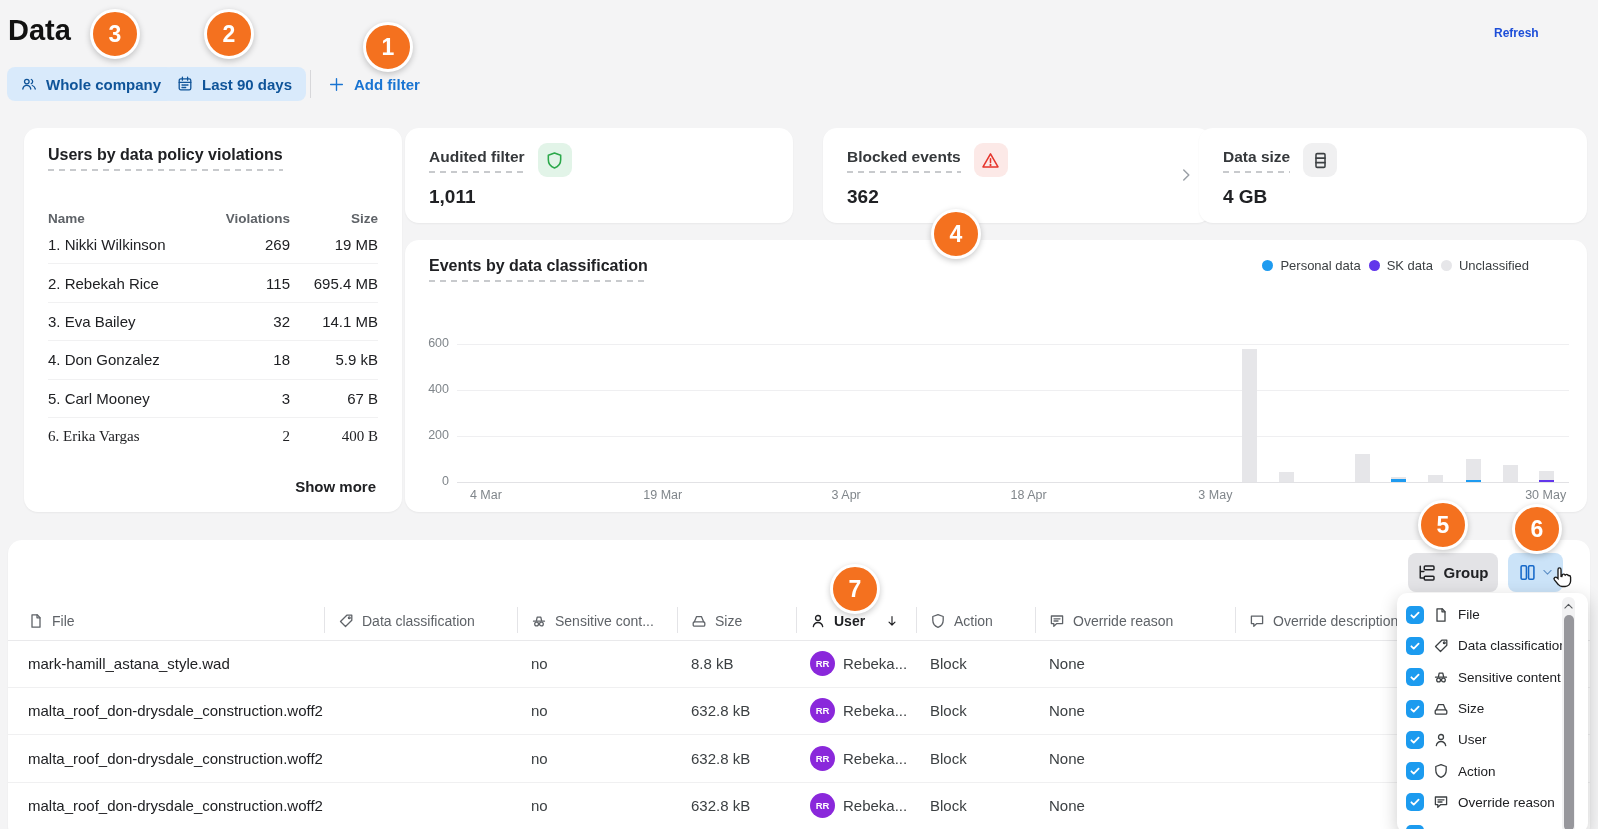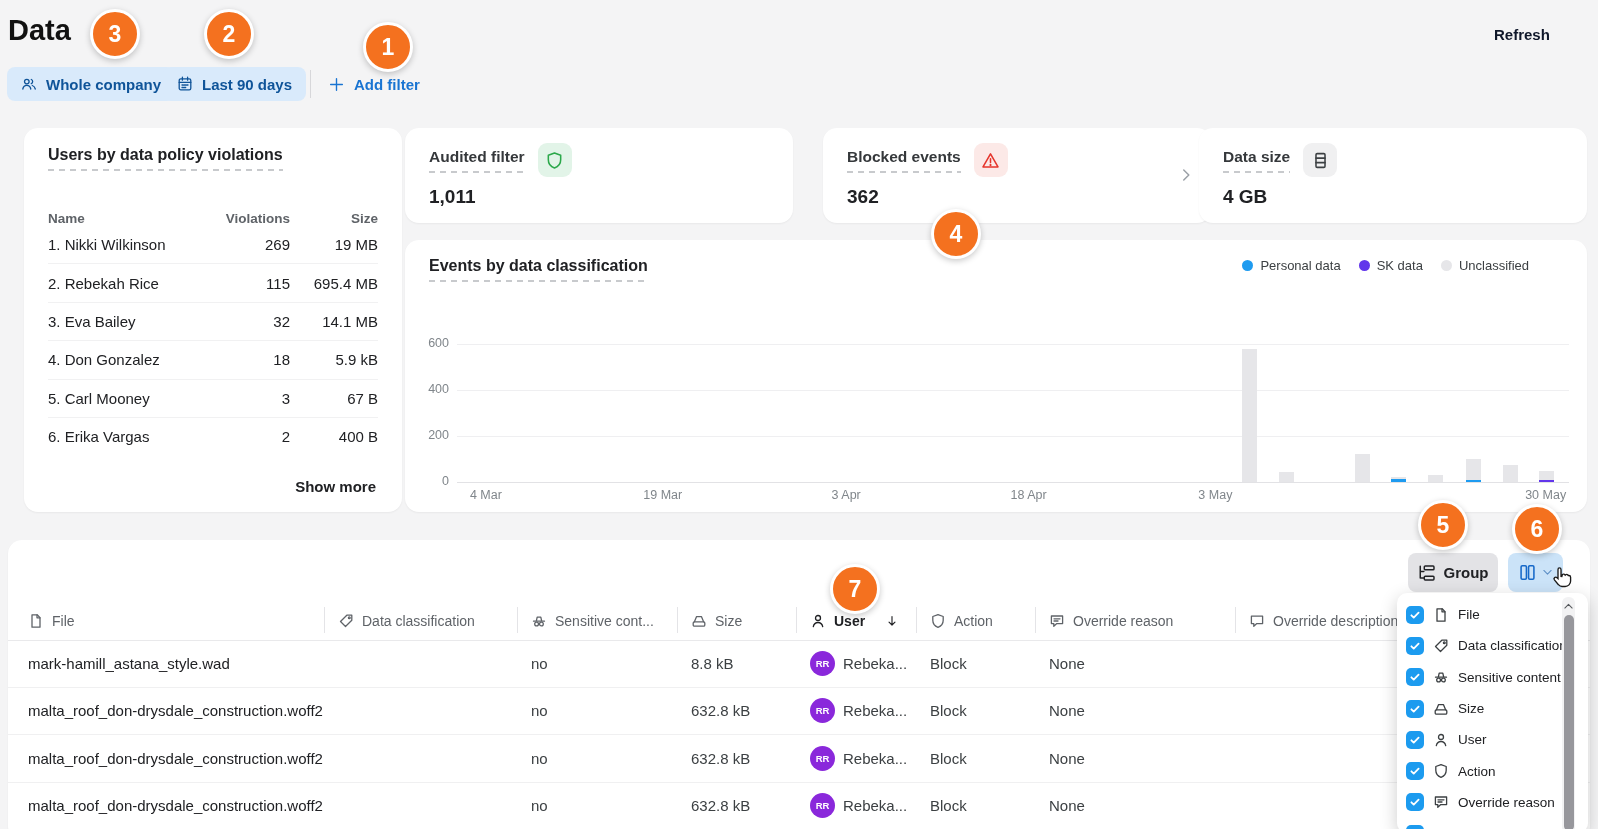--- a/index.html
+++ b/index.html
@@ -7,21 +7,21 @@
   #stage{position:relative;width:1598px;height:829px;overflow:hidden;background:#F4F4F5;}
 
   .card{position:absolute;background:#fff;border-radius:14px;box-shadow:0 1px 2px rgba(0,0,0,.05);}
 
   
   .icon{display:inline-flex;flex:none;}
   .icon svg{width:100%;height:100%;fill:none;stroke:currentColor;stroke-width:1.3;stroke-linecap:round;stroke-linejoin:round;}
 
   
   #page-title{position:absolute;left:8px;top:14px;font-size:29px;font-weight:bold;color:#111;}
-  #refresh-btn{position:absolute;left:1494px;top:26px;font-size:15px;font-weight:bold;color:#0f172a;cursor:pointer;}
+  #refresh-btn{position:absolute;left:1494px;top:26px;font-size:12px;font-weight:bold;color:#1d4ed8;cursor:pointer;}
 
   
   .chip{position:absolute;top:67px;height:34px;display:flex;align-items:center;gap:9px;padding:0 14px;
         background:#D9EAFB;border-radius:8px;color:#0F5499;font-weight:bold;font-size:15px;cursor:pointer;}
   #chip-company{left:7px;} #chip-period{left:163px;}
   .chip .icon{width:16px;height:16px;color:#0F5499;}
   #filter-divider{position:absolute;left:310px;top:70px;width:1px;height:28px;background:#D7D7DA;}
   #add-filter{position:absolute;left:328px;top:67px;height:34px;display:flex;align-items:center;gap:9px;
         color:#1974D2;font-weight:bold;font-size:15px;cursor:pointer;}
   #add-filter .icon{width:17px;height:17px;stroke-width:1.6;}
@@ -36,37 +36,37 @@
 
   .dashed::after{content:"";display:block;height:2px;margin-top:5px;
      background-image:repeating-linear-gradient(90deg,#C8CACD 0 6px,transparent 6px 11px);}
 
   
   #violations-card{left:24px;top:128px;width:378px;height:384px;padding:18px 24px;box-sizing:border-box;}
   #violations-title{display:inline-block;font-size:16px;font-weight:bold;color:#202124;}
   .v-head{display:flex;margin-top:40px;font-size:13.5px;font-weight:bold;color:#5F6368;}
   .v-col-name{flex:1;} .v-col-viol{width:86px;text-align:right;} .v-col-size{width:88px;text-align:right;}
   .v-row{display:flex;align-items:center;height:37.4px;font-size:15px;color:#202124;border-bottom:1px solid #F1F1F2;}
-  .v-row:last-child{border-bottom:none;}
+  .v-row:last-child{border-bottom:none;font-family:Liberation Serif, serif;}
   #show-more{position:absolute;right:26px;bottom:17px;font-size:15px;font-weight:bold;color:#202124;cursor:pointer;}
 
   
   .stat{top:128px;height:95px;}
   #stat-0{left:405px;width:388px;} #stat-1{left:823px;width:388px;} #stat-2{left:1199px;width:388px;}
   .stat-titlerow{position:absolute;left:24px;top:15px;display:flex;align-items:center;gap:13px;}
   .stat-title{display:inline-block;font-size:15.5px;font-weight:bold;color:#35383B;}
   .stat-iconbox{width:34px;height:34px;border-radius:9px;display:flex;align-items:center;justify-content:center;}
   .stat-iconbox .icon{width:19px;height:19px;}
   .stat-value{position:absolute;left:24px;top:58px;font-size:19px;font-weight:bold;color:#202124;}
   .stat-chevron{position:absolute;right:16px;top:38px;width:18px;height:18px;color:#9AA0A6;cursor:pointer;}
 
   
   #chart-card{left:405px;top:240px;width:1182px;height:272px;}
   #chart-title{position:absolute;left:24px;top:17px;display:inline-block;font-size:16px;font-weight:bold;}
-  #legend{position:absolute;top:18px;right:58px;display:flex;gap:18px;align-items:center;}
+  #legend{position:absolute;top:18px;right:58px;display:flex;gap:8px;align-items:center;}
   .legend-item{display:flex;align-items:center;gap:7px;font-size:13px;color:#3C4043;cursor:pointer;}
   .legend-dot{width:11px;height:11px;border-radius:50%;}
   #plot{position:absolute;left:52px;top:104px;width:1112px;height:138px;}
   .gridline{position:absolute;left:0;right:0;height:1px;background:#EFEFF1;}
   .gridline.zero{background:#E2E2E5;}
   .y-label{position:absolute;width:38px;text-align:right;font-size:12.5px;color:#80868B;}
   .x-label{position:absolute;top:248px;transform:translateX(-50%);font-size:12.5px;color:#80868B;white-space:nowrap;}
   .bar{position:absolute;bottom:0;width:15px;display:flex;flex-direction:column-reverse;}
   .bar-seg{width:100%;}
 

